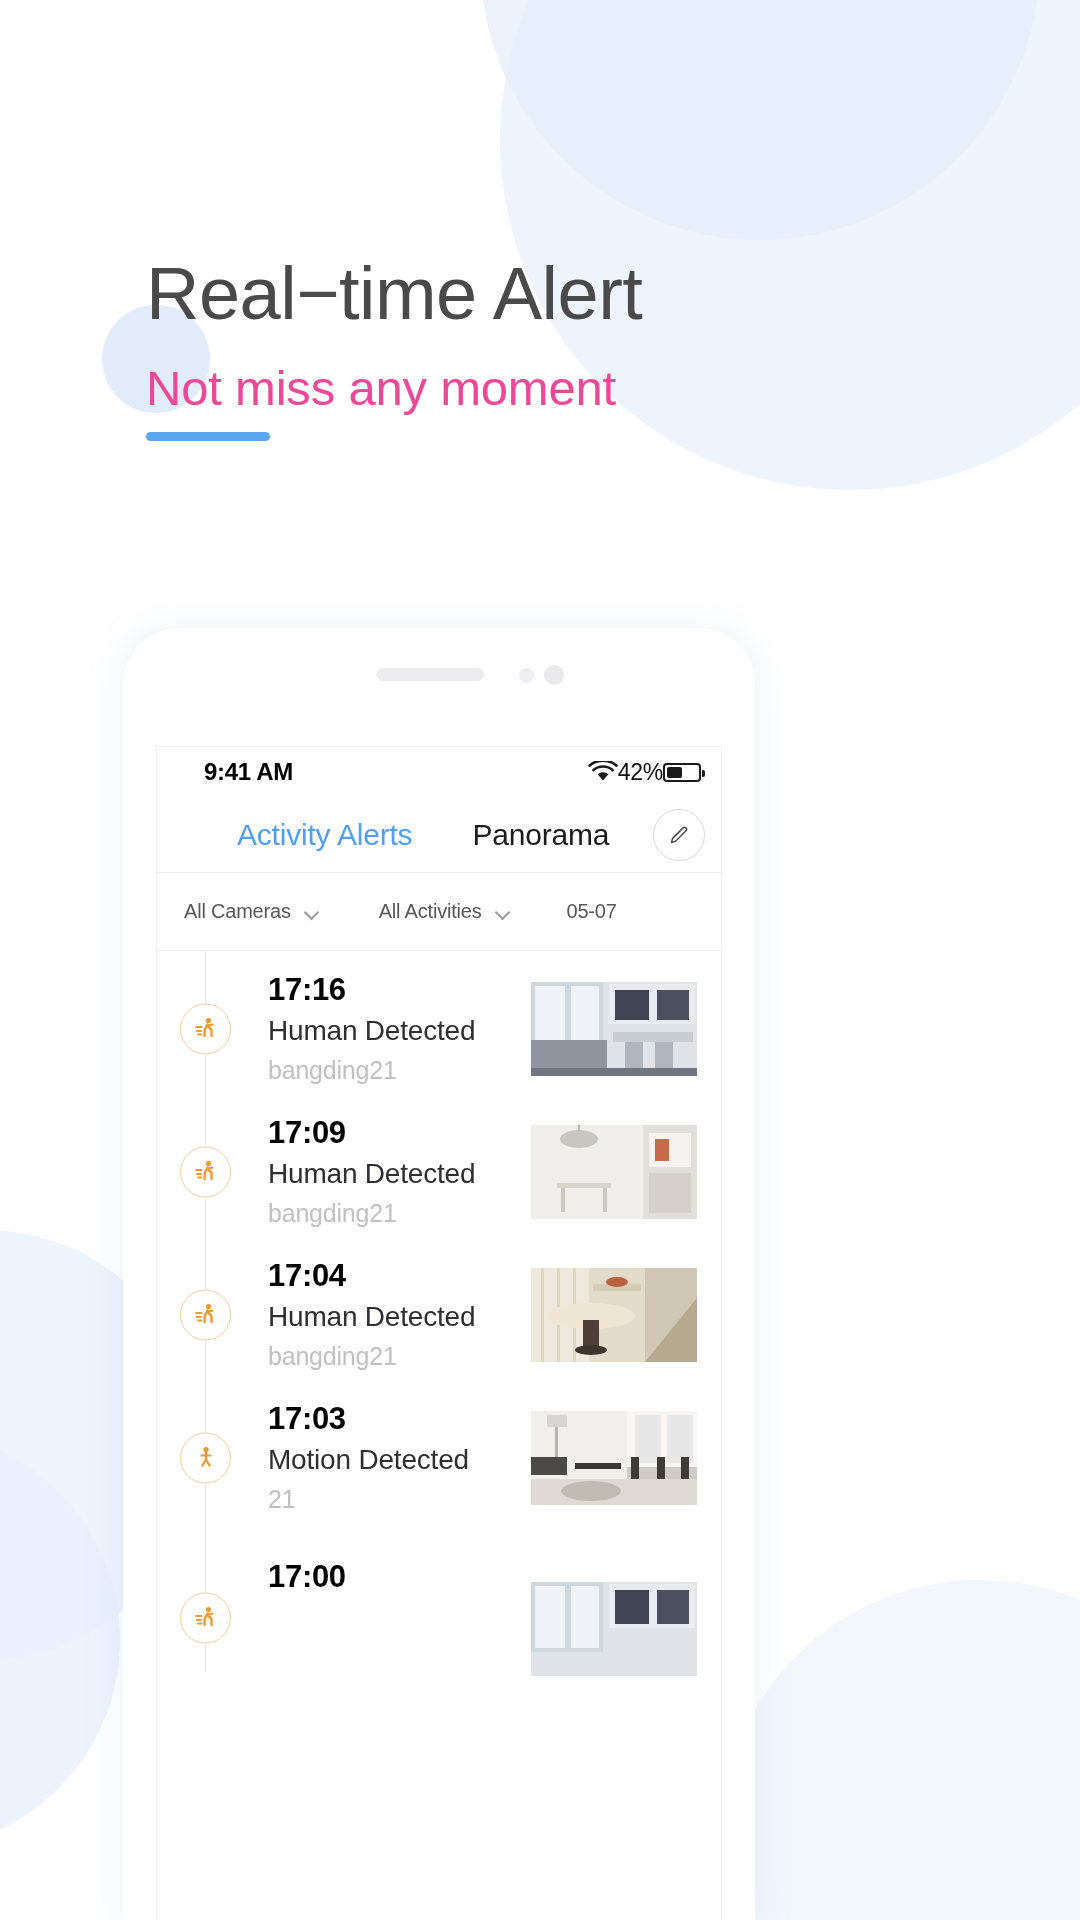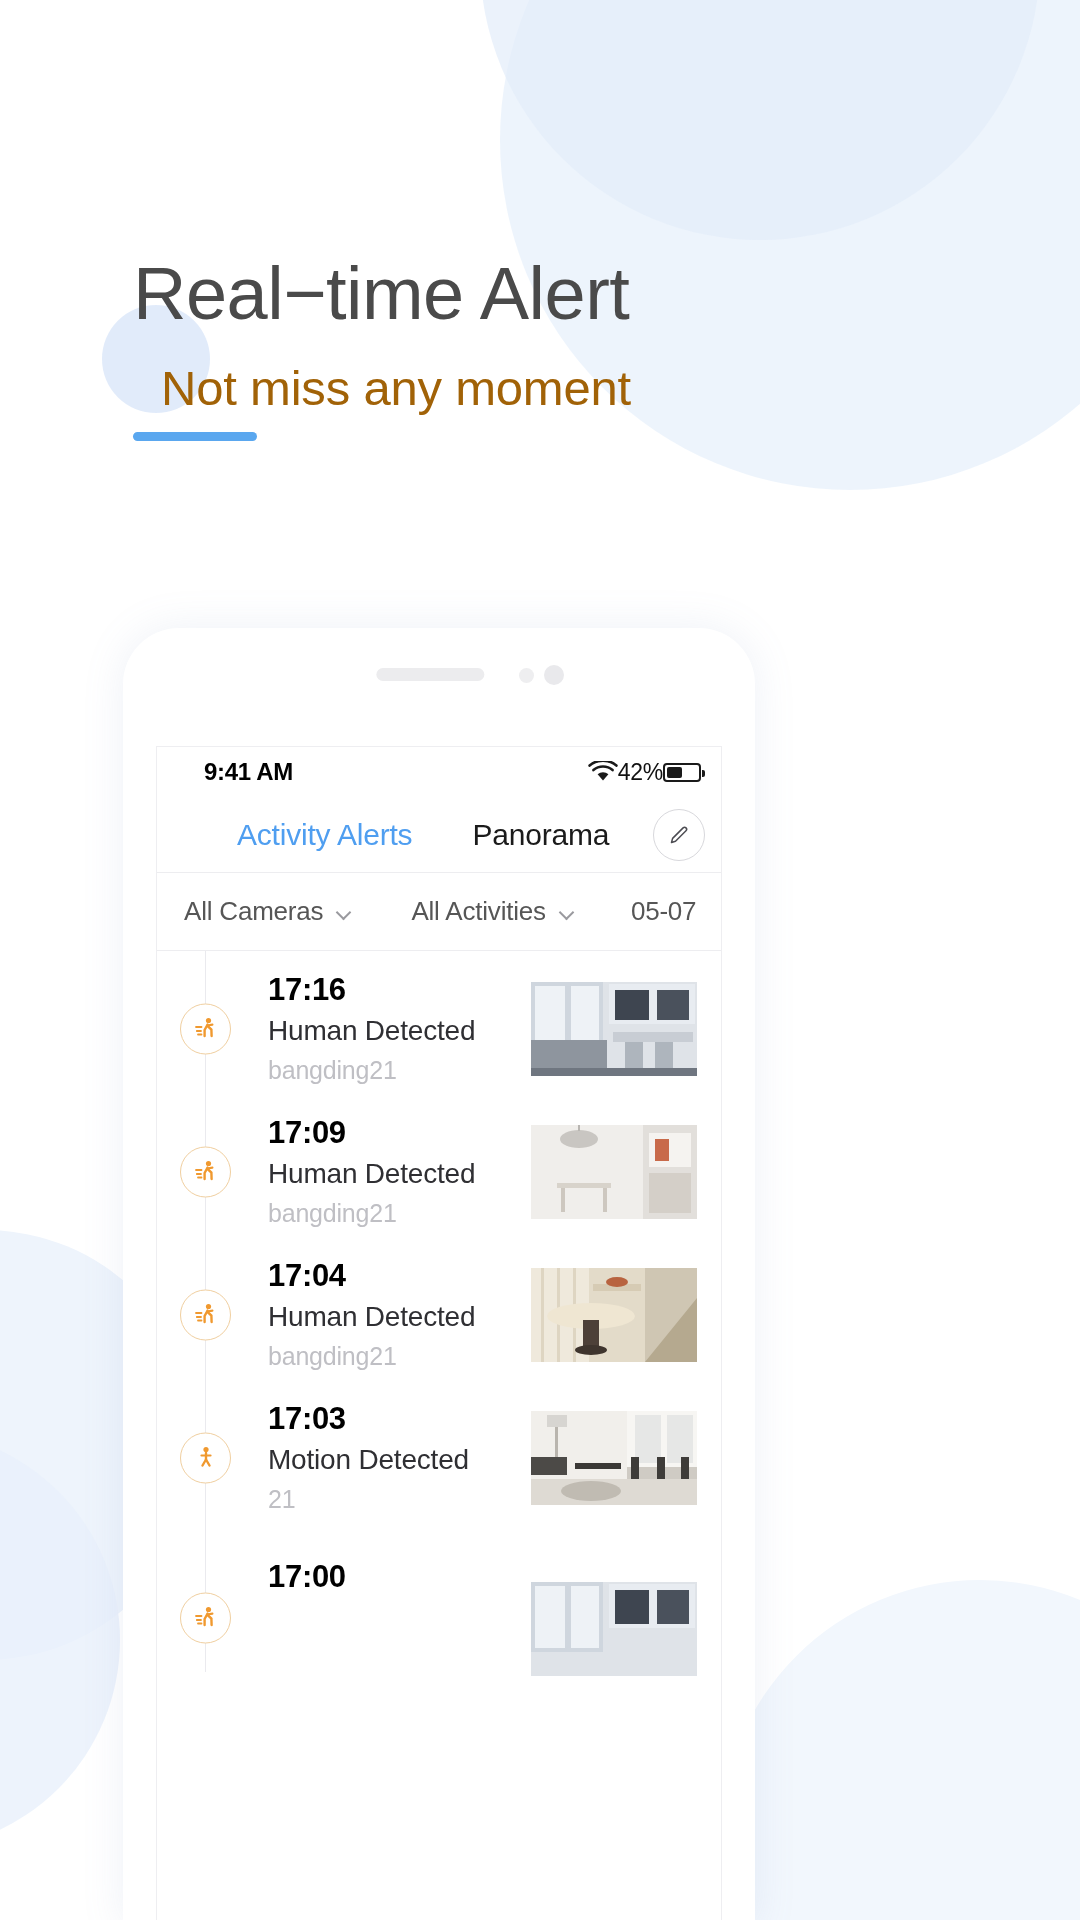--- a/index.html
+++ b/index.html
@@ -60,40 +60,39 @@
     position: absolute;
     right: -160px; bottom: -180px;
     width: 520px; height: 520px;
     border-radius: 50%;
     background: #f2f7fd;
   }
 
   
   .headline {
     position: absolute;
-    left: 133px; top: 246px;
+    left: 146px; top: 246px;
     z-index: 3;
   }
   .headline h1 {
     font-size: 74px;
     line-height: 96px;
     font-weight: 400;
     color: #4a4a4a;
     letter-spacing: -0.5px;
     white-space: nowrap;
   }
   .subtitle {
     margin-top: 16px;
     font-size: 49px;
     line-height: 60px;
     font-weight: 400;
-    color: #a16207;
+    color: #ec4899;
     letter-spacing: -0.2px;
     white-space: nowrap;
-    margin-left: 28px;
   }
   .accent-bar {
     margin-top: 14px;
     width: 124px;
     height: 9px;
     border-radius: 5px;
     background: #5aa7ef;
   }
 
   
@@ -228,21 +227,21 @@
     padding-left: 27px;
   }
   .filter {
     display: flex;
     align-items: center;
     gap: 14px;
     cursor: pointer;
   }
   .filter + .filter { margin-left: 59px; }
   .filter-label {
-    font-size: 26px;
+    font-size: 20px;
     color: #565656;
     letter-spacing: -0.2px;
     white-space: nowrap;
   }
   .chev {
     width: 15px; height: 9px;
     position: relative;
   }
   .chev::before {
     content: "";

